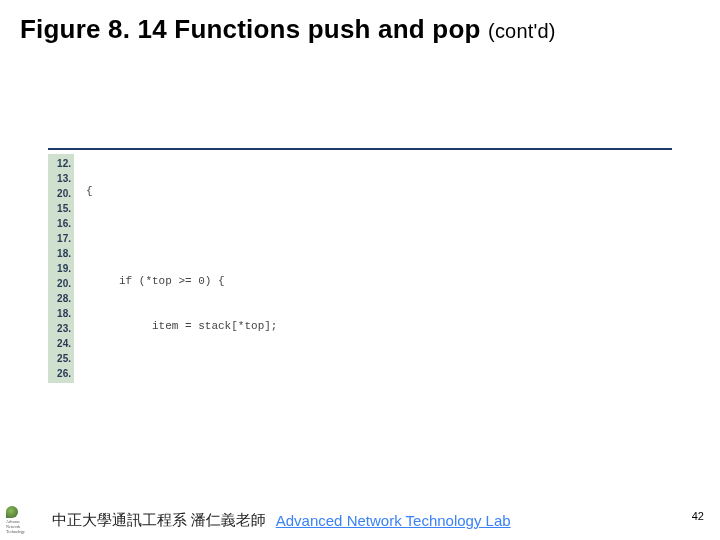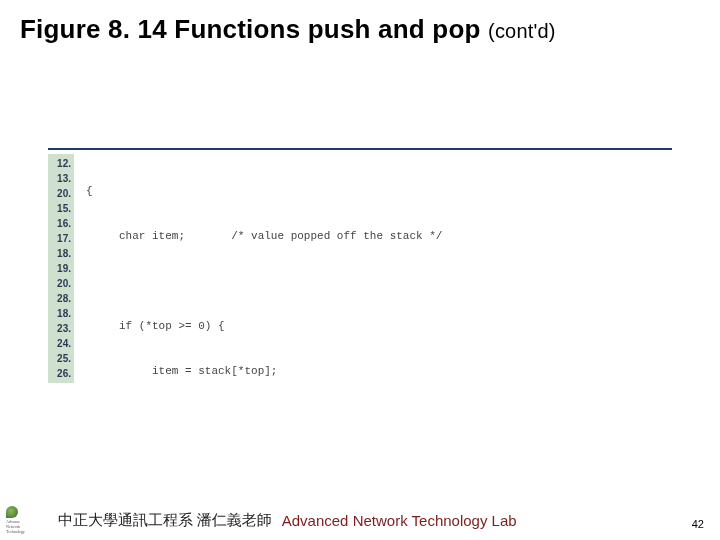--- a/index.html
+++ b/index.html
@@ -12,24 +12,24 @@
   .rule { height: 2px; background: #1f3a66; width: 100%; }
   .rule.top { margin-bottom: 4px; }
   .code-wrap { display: flex; align-items: flex-start; }
   .gutter { width: 26px; background: #cfe0cf; padding: 2px 3px 2px 0; }
   .gutter div { font-family: Arial, sans-serif; font-size: 10px; font-weight: 700; color: #2a3a55; text-align: right; line-height: 15px; height: 15px; }
   .code { flex: 1; padding-left: 12px; font-family: "Courier New", Courier, monospace; font-size: 11px; color: #444; line-height: 15px; white-space: pre; }
   .code .line { height: 15px; }
   .footer { position: absolute; left: 0; bottom: 0; width: 100%; height: 40px; display: flex; align-items: center; }
   .logo { width: 40px; height: 30px; margin-left: 6px; display: flex; flex-direction: column; justify-content: center; font-size: 4px; color: #555; font-family: Georgia, serif; line-height: 5px; }
   .logo::before { content:""; display:inline-block; width:12px; height:12px; background: radial-gradient(circle at 40% 40%, #8b5, #463); border-radius:50% 50% 50% 0; margin-bottom:1px; }
-  .foot-text { margin-left: 12px; display:flex; align-items:center; gap:10px; }
+  .foot-text { margin-left: 6px; display:flex; align-items:center; gap:10px; }
   .zh { font-family: "Kaiti SC","DFKai-SB","KaiTi","標楷體",serif; font-size: 15px; color: #222; }
-  .en { font-family: Arial, sans-serif; font-size: 15px; color: #7f1d1d; }
-  .pagenum { position: absolute; right: 16px; bottom: 10px; font-size: 11px; color: #000; font-family: Arial, sans-serif; }
+  .en { font-family: Arial, sans-serif; font-size: 15px; color: #3b82f6; text-decoration: underline; }
+  .pagenum { position: absolute; right: 16px; bottom: 18px; font-size: 11px; color: #000; font-family: Arial, sans-serif; }
 </style>
 </head>
 <body>
 
 <div class="slide">
 
   <div class="title">
     <span class="b">Figure 8. 14</span>
     <span>  </span>
     <span>Functions push and pop</span>
@@ -51,21 +51,20 @@
         <div>20.</div>
         <div>28.</div>
         <div>18.</div>
         <div>23.</div>
         <div>24.</div>
         <div>25.</div>
         <div>26.</div>
       </div>
       <div class="code">
         <div class="line">{</div>
-        <div class="line">     char item;       /* value popped off the stack */</div>
         <div class="line"></div>
         <div class="line">     if (*top &gt;= 0) {</div>
         <div class="line">          item = stack[*top];</div>
         
         
         
         
         
         
         

